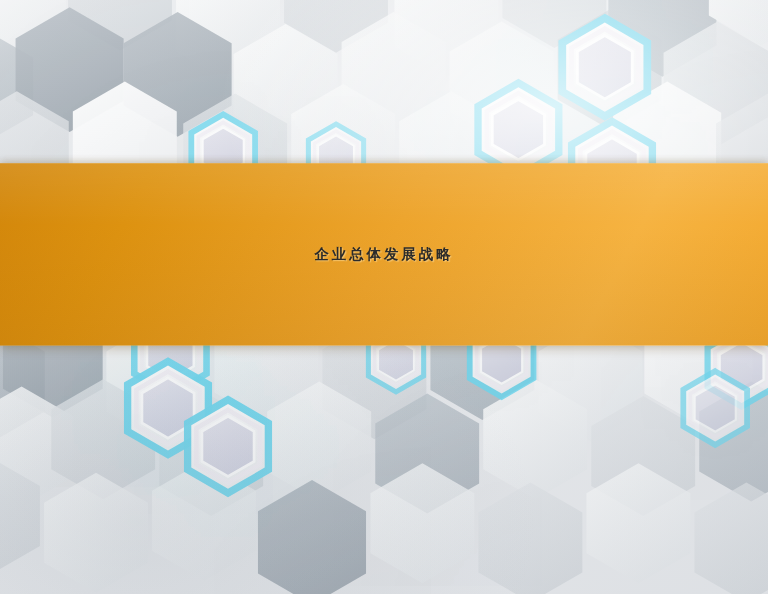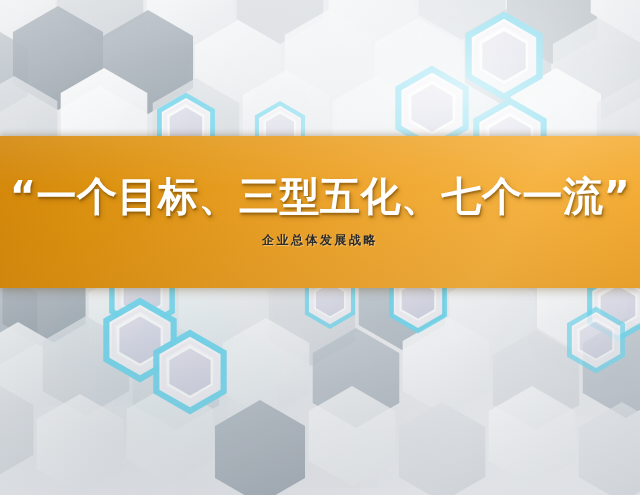--- a/index.html
+++ b/index.html
@@ -223,18 +223,17 @@
       <use href="#glowHex" transform="translate(330,300) scale(26)" opacity="0.8"></use>
       <use href="#glowHex" transform="translate(618,306) scale(32)" opacity="0.85"></use>
       <use href="#glowHex" transform="translate(596,340) scale(30)" opacity="0.75"></use>
     </g>
   </svg>
 
   <div class="bg-light"></div>
 
   <div id="banner">
     <div class="banner-inner">
-      <h1 id="slide-title">“一个目标、三型五化、七个一流”</h1>
       <h2 id="slide-subtitle">企业总体发展战略</h2>
     </div>
   </div>
 
 </div>
 
 </body></html>

